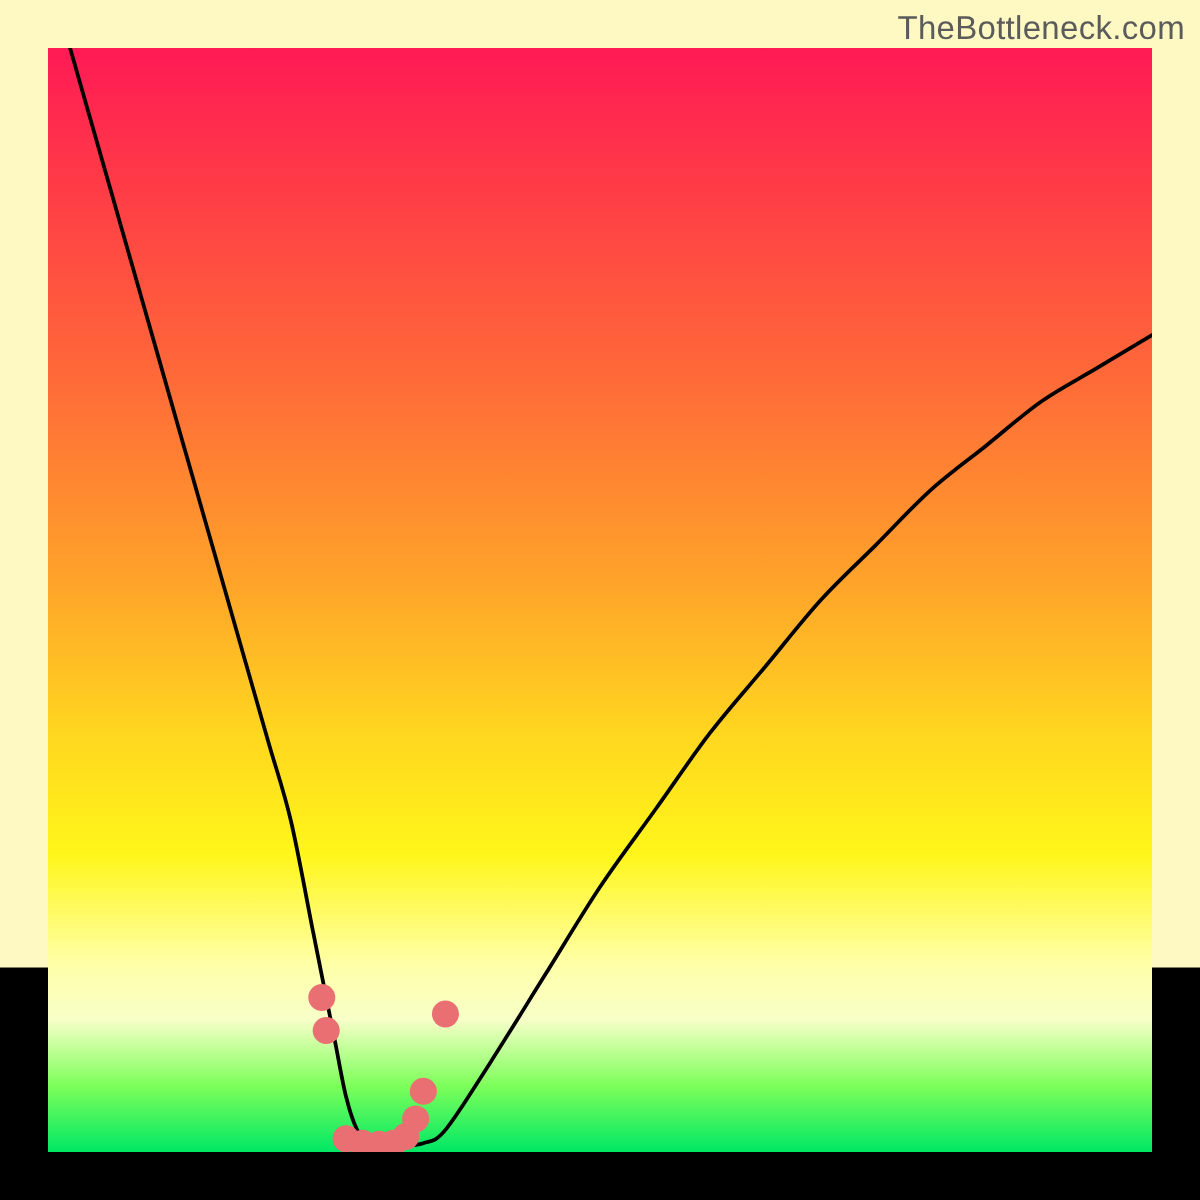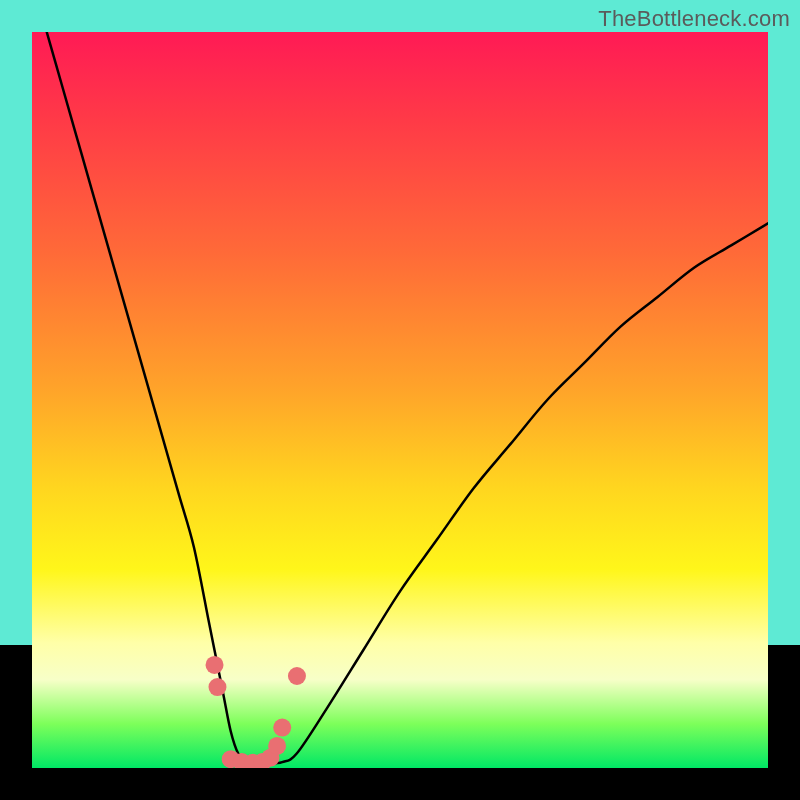--- a/index.html
+++ b/index.html
@@ -10,21 +10,21 @@
     background: #000;
     overflow: hidden;
     font-family: Arial, Helvetica, sans-serif;
   }
   .frame {
     position: absolute;
     left: 0;
     top: 0;
     width: 800px;
     height: 645px;
-    background: #5eead4;
+    background: #fef9c3;
   }
   .plot {
     position: absolute;
     left: 32px;
     top: 32px;
     width: 736px;
     height: 736px;
     
     background: linear-gradient(
       to bottom,

